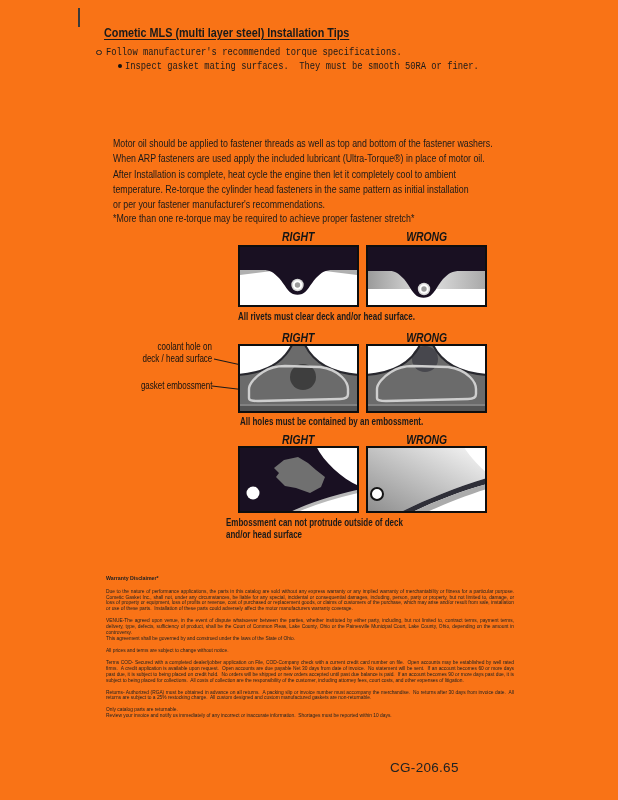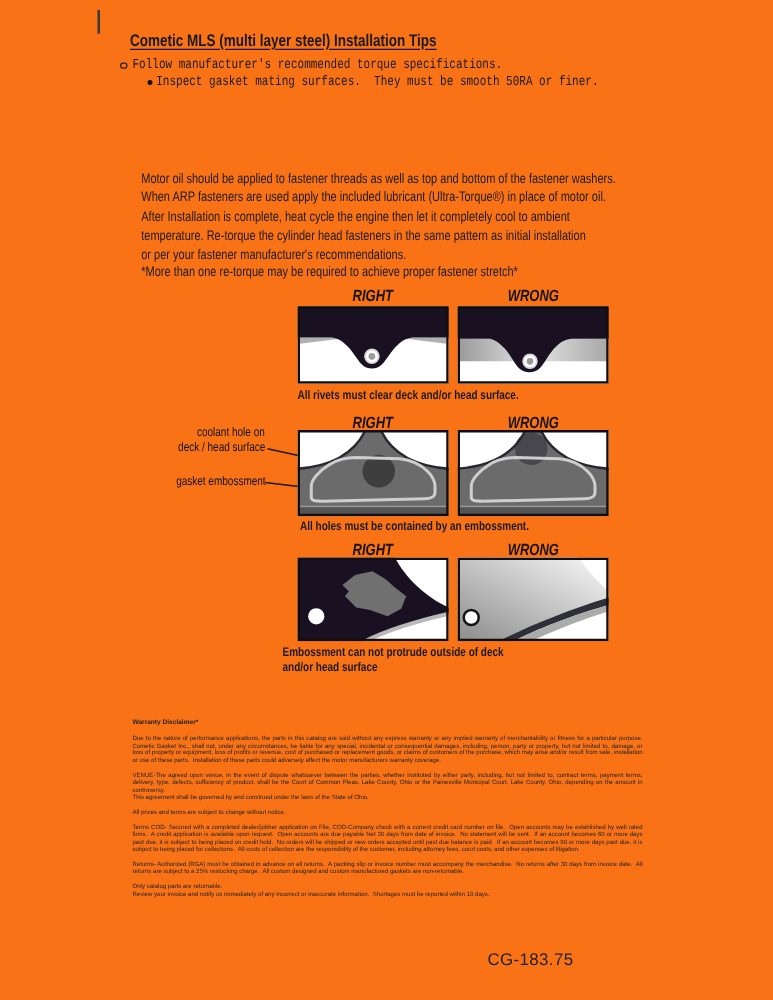--- a/index.html
+++ b/index.html
@@ -203,15 +203,15 @@
     <p>Due to the nature of performance applications, the parts in this catalog are sold without any express warranty or any implied warranty of merchantability or fitness for a particular purpose.  Cometic Gasket Inc., shall not, under any circumstances, be liable for any special, incidental or consequential damages, including, person, party or property, but not limited to, damage, or loss of property or equipment, loss of profits or revenue, cost of purchased or replacement goods, or claims of customers of the purchase, which may arise and/or result from sale, installation or use of these parts.  Installation of these parts could adversely affect the motor manufacturers warranty coverage.</p>
     <p>VENUE-The agreed upon venue, in the event of dispute whatsoever between the parties, whether instituted by either party, including, but not limited to, contract terms, payment terms, delivery, type, defects, sufficiency of product, shall be the Court of Common Pleas, Lake County, Ohio or the Painesville Municipal Court, Lake County, Ohio, depending on the amount in controversy.
 This agreement shall be governed by and construed under the laws of the State of Ohio.</p>
     <p>All prices and terms are subject to change without notice.</p>
     <p>Terms COD- Secured with a completed dealer/jobber application on File, COD-Company check with a current credit card number on file.  Open accounts may be established by well rated firms.  A credit application is available upon request.  Open accounts are due payable Net 30 days from date of invoice.  No statement will be sent.  If an account becomes 60 or more days past due, it is subject to being placed on credit hold.  No orders will be shipped or new orders accepted until past due balance is paid.  If an account becomes 90 or more days past due, it is subject to being placed for collections.  All costs of collection are the responsibility of the customer, including attorney fees, court costs, and other expenses of litigation.</p>
     <p>Returns- Authorized (RGA) must be obtained in advance on all returns.  A packing slip or invoice number must accompany the merchandise.  No returns after 30 days from invoice date.  All returns are subject to a 25% restocking charge.  All custom designed and custom manufactured gaskets are non-returnable.</p>
     <p>Only catalog parts are returnable.
 Review your invoice and notify us immediately of any incorrect or inaccurate information.  Shortages must be reported within 10 days.</p>
   </div>
 
-  <div class="abs pagecode">CG-183.75</div>
+  <div class="abs pagecode">CG-206.65</div>
 
 </div>
 
 </body></html>

